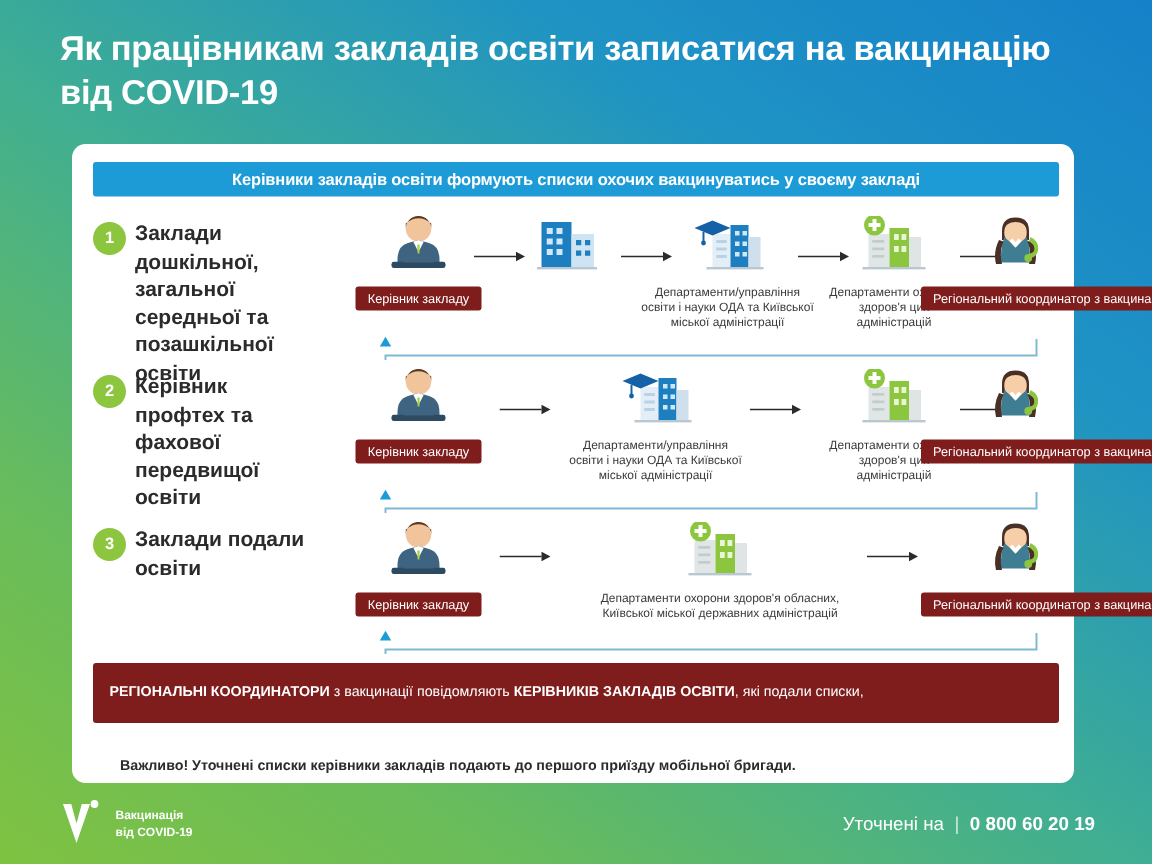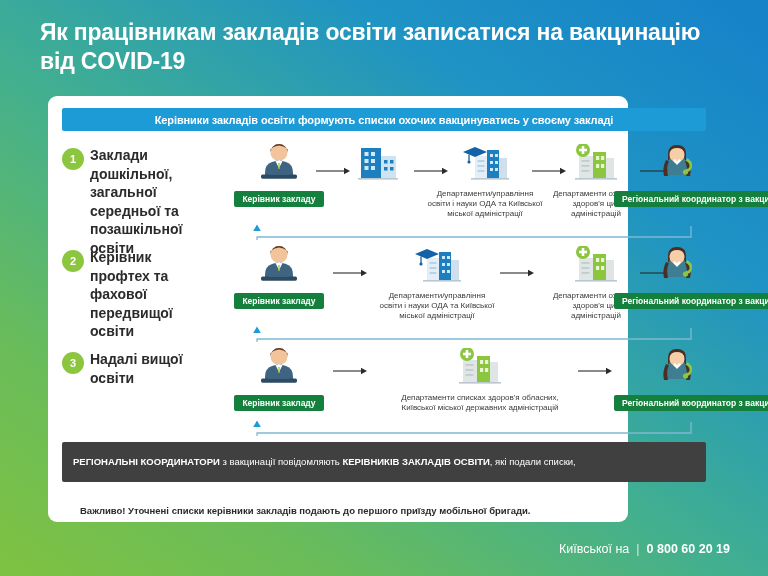--- a/index.html
+++ b/index.html
@@ -10,21 +10,21 @@
     position:relative;
   }
   
   .title{
     position:absolute;left:40px;top:18px;width:690px;
     color:#ffffff;font-size:23px;font-weight:bold;line-height:1.24;
     letter-spacing:-0.2px;
   }
   
   .card{
-    position:absolute;left:48px;top:96px;width:580px;height:426px;
+    position:absolute;left:48px;top:96px;width:668px;height:426px;
     background:#ffffff;border-radius:9px;
   }
   
   .hdr-strip{
     position:absolute;left:14px;top:12px;width:644px;height:23px;
     background:#1d9bd7;border-radius:2px;
     display:flex;align-items:center;justify-content:center;
   }
   .hdr-strip span{color:#fff;font-size:11px;font-weight:bold;letter-spacing:-0.1px;}
   
@@ -40,35 +40,35 @@
   }
   .steptext{
     position:absolute;left:42px;top:2px;width:118px;
     font-size:14px;font-weight:bold;color:#2b2b2b;line-height:1.33;
   }
 
   
   .node{position:absolute;text-align:center;}
   .node .cap{font-size:8px;color:#3a3a3a;line-height:1.25;margin-top:3px;}
   .badge{
-    display:inline-block;background:#15803d;color:#fff;
-    font-size:8.5px;font-weight:bold;line-height:1.22;
+    display:inline-block;background:#7f1d1d;color:#fff;
+    font-size:8.5px;font-weight:normal;line-height:1.22;
     padding:3px 8px;border-radius:2px;margin-top:2px;white-space:nowrap;
   }
   .arrow{position:absolute;height:10px;}
   .arrow svg{display:block;}
 
   
   .loop{position:absolute;}
   .loop svg{display:block;}
 
   
   .bluebox{
     position:absolute;left:14px;top:346px;width:644px;height:40px;
-    background:#404040;border-radius:2px;
+    background:#7f1d1d;border-radius:2px;
     display:flex;flex-direction:column;justify-content:center;
     padding:0 11px;box-sizing:border-box;
   }
   .bluebox p{margin:0;color:#fff;font-size:9.5px;line-height:1.42;}
   .bluebox b{font-weight:bold;}
 
   
   .note{position:absolute;left:16px;top:392px;width:642px;}
   .note p{margin:16px;font-size:9.5px;line-height:1.46;color:#2b2b2b;}
   .note .l1{font-weight:bold;}
@@ -343,21 +343,21 @@
     <div class="loop" style="left:200px;top:80px;width:450px;height:20px;">
       <svg width="450" height="20" viewBox="0 0 450 20">
         <path d="M9 16 L9 13 L443 13 L443 2" stroke="#7fb8d4" stroke-width="1.3" fill="none"></path>
         <path d="M5.2 7 L9 0.5 L12.8 7 Z" fill="#1d9bd7"></path>
       </svg>
     </div>
   </div>
 
   <div class="row row3">
     <div class="stepnum">3</div>
-    <div class="steptext">Надалі вищої освіти</div>
+    <div class="steptext">Заклади подали освіти</div>
 
     <div class="node" style="left:185px;top:0;width:92px;">
       <svg width="46" height="40" viewBox="0 0 46 40">
         <ellipse cx="23" cy="8.5" rx="8.5" ry="8.5" fill="#f2c49b"></ellipse>
         <path d="M14.5 8.5 A8.5 8.5 0 0 1 31.5 8.5 L31.5 5 Q23 -2 14.5 5 Z" fill="#5a3a23"></path>
         <path d="M23 16 L16 18 Q9 20 9 29 L9 31 L37 31 L37 29 Q37 20 30 18 Z" fill="#3f6481"></path>
         <path d="M19.5 17.2 L23 24 L26.5 17.2 L23 16 Z" fill="#ffffff"></path>
         <path d="M22.2 19 L23.8 19 L23.6 26 L22.4 26 Z" fill="#a8cf4a"></path>
         <rect x="5" y="30.5" width="36" height="4.2" rx="1.6" fill="#2d4a63"></rect>
         <rect x="13" y="25" width="20" height="6" fill="#3f6481"></rect>
@@ -386,21 +386,21 @@
         <g fill="#c2cccc">
           <rect x="10.5" y="16" width="8" height="1.8"></rect>
             <rect x="10.5" y="21" width="8" height="1.8"></rect>
             <rect x="10.5" y="26" width="8" height="1.8"></rect>
         </g>
         <circle cx="12" cy="6" r="7" fill="#8cc63f"></circle>
         <rect x="10.7" y="2" width="2.6" height="8" fill="#fff"></rect>
         <rect x="8" y="4.7" width="8" height="2.6" fill="#fff"></rect>
         <rect x="4" y="34" width="42" height="1.6" fill="#b9c7d1"></rect>
       </svg>
-      <div class="cap">Департаменти списках здоров'я обласних, Київської міської державних адміністрацій</div>
+      <div class="cap">Департаменти охорони здоров'я обласних, Київської міської державних адміністрацій</div>
     </div>
 
     <div class="arrow" style="left:530px;top:18px;width:36px;">
       <svg width="36" height="10" viewBox="0 0 36 10">
           <path d="M0 5 H28" stroke="#2b2b2b" stroke-width="1.1" fill="none"></path>
           <path d="M28 1.8 L34 5 L28 8.2 Z" fill="#2b2b2b"></path>
         </svg>
     </div>
 
     <div class="node" style="left:566px;top:0;width:96px;">
@@ -429,18 +429,30 @@
   <div class="bluebox">
     <p><b>РЕГІОНАЛЬНІ КООРДИНАТОРИ</b><span> з вакцинації повідомляють </span><b>КЕРІВНИКІВ ЗАКЛАДІВ ОСВІТИ</b><span>, які подали списки,</span></p>
   </div>
 
   <div class="note">
     <p class="l1">Важливо! Уточнені списки керівники закладів подають до першого приїзду мобільної бригади.</p>
   </div>
 </div>
 
 <div class="footer">
+  <div class="logo">
+    <div class="logo-v">
+      <svg width="30" height="36" viewBox="0 0 30 36">
+        <path d="M2 4 L11 30 L20 4 L14.5 4 L11 17 L7.5 4 Z" fill="#ffffff"></path>
+        <circle cx="23" cy="4" r="2.6" fill="#ffffff"></circle>
+      </svg>
+    </div>
+    <div class="logo-txt">
+      <div>Вакцинація</div>
+      <div>від COVID-19</div>
+    </div>
+  </div>
   <div class="footer-right">
-    <span>Київської на</span>
+    <span>Уточнені на</span>
     <span class="sep">|</span>
     <span class="strong">0 800 60 20 19</span>
   </div>
 </div>
 
 </body></html>

